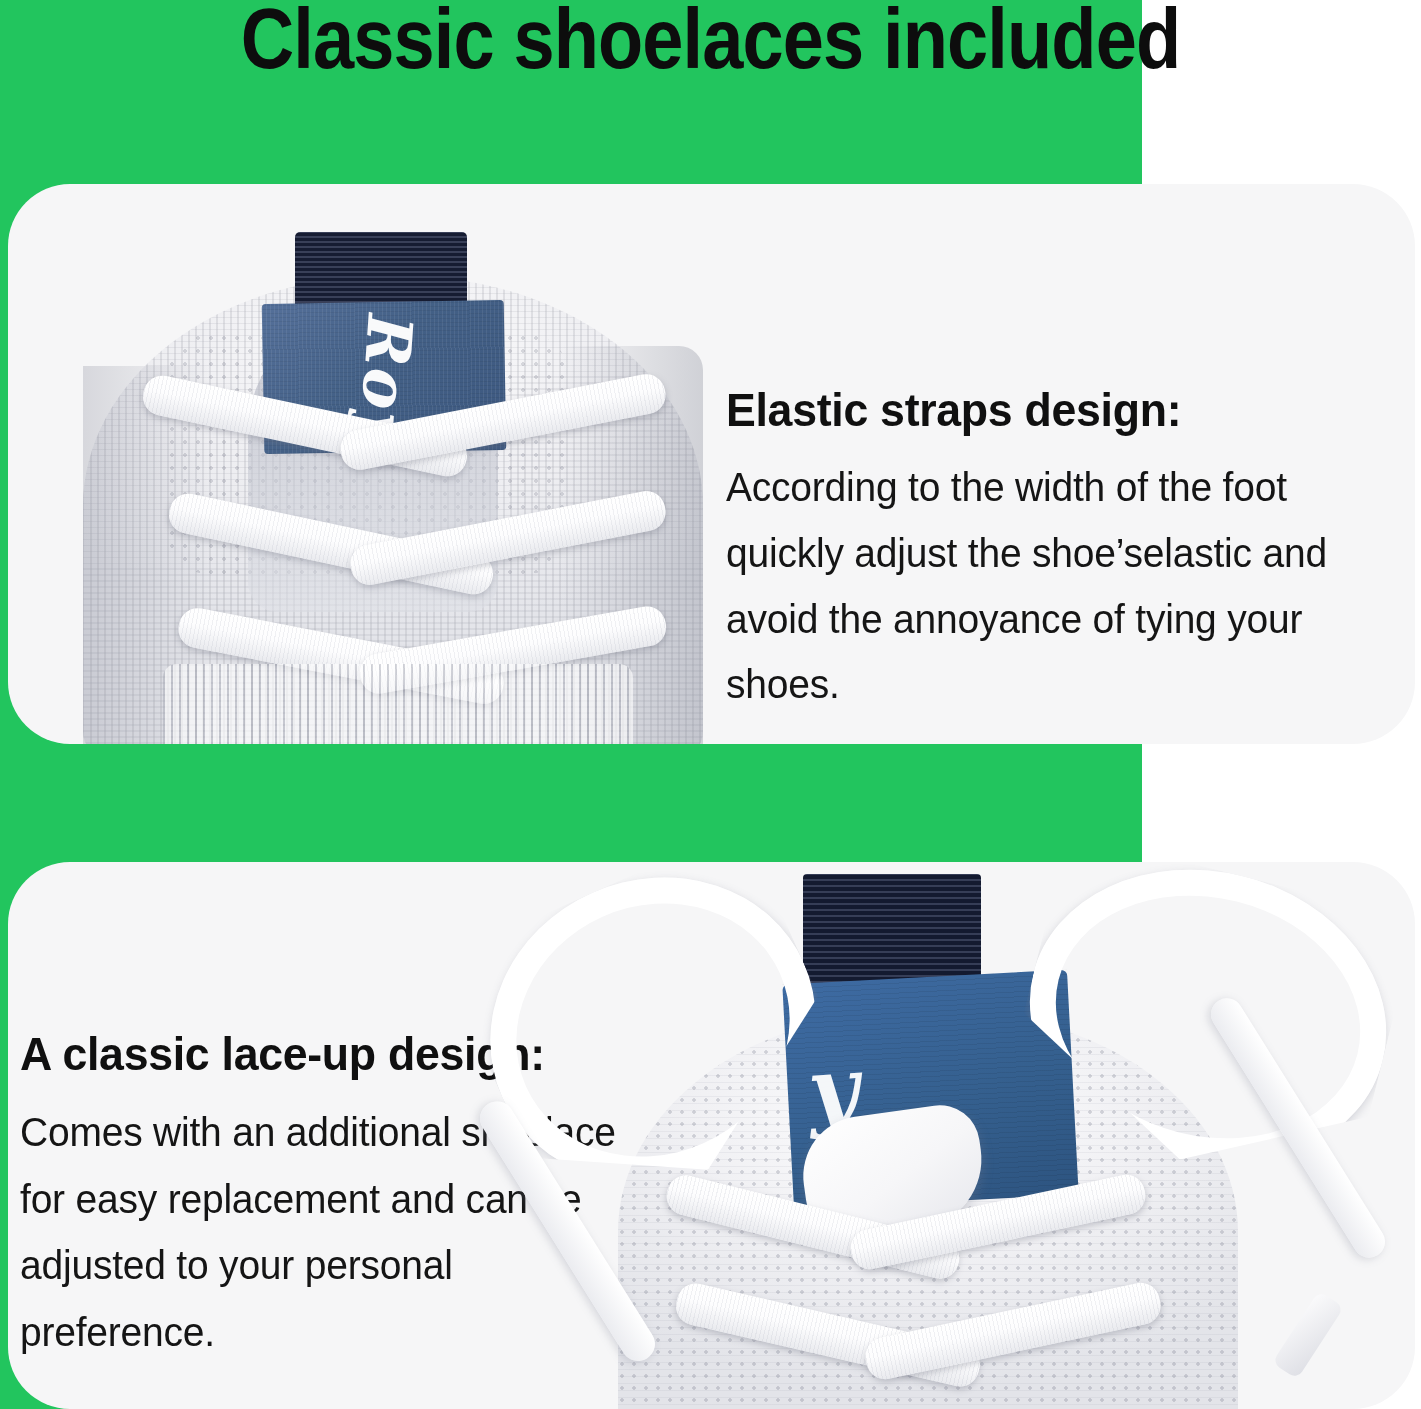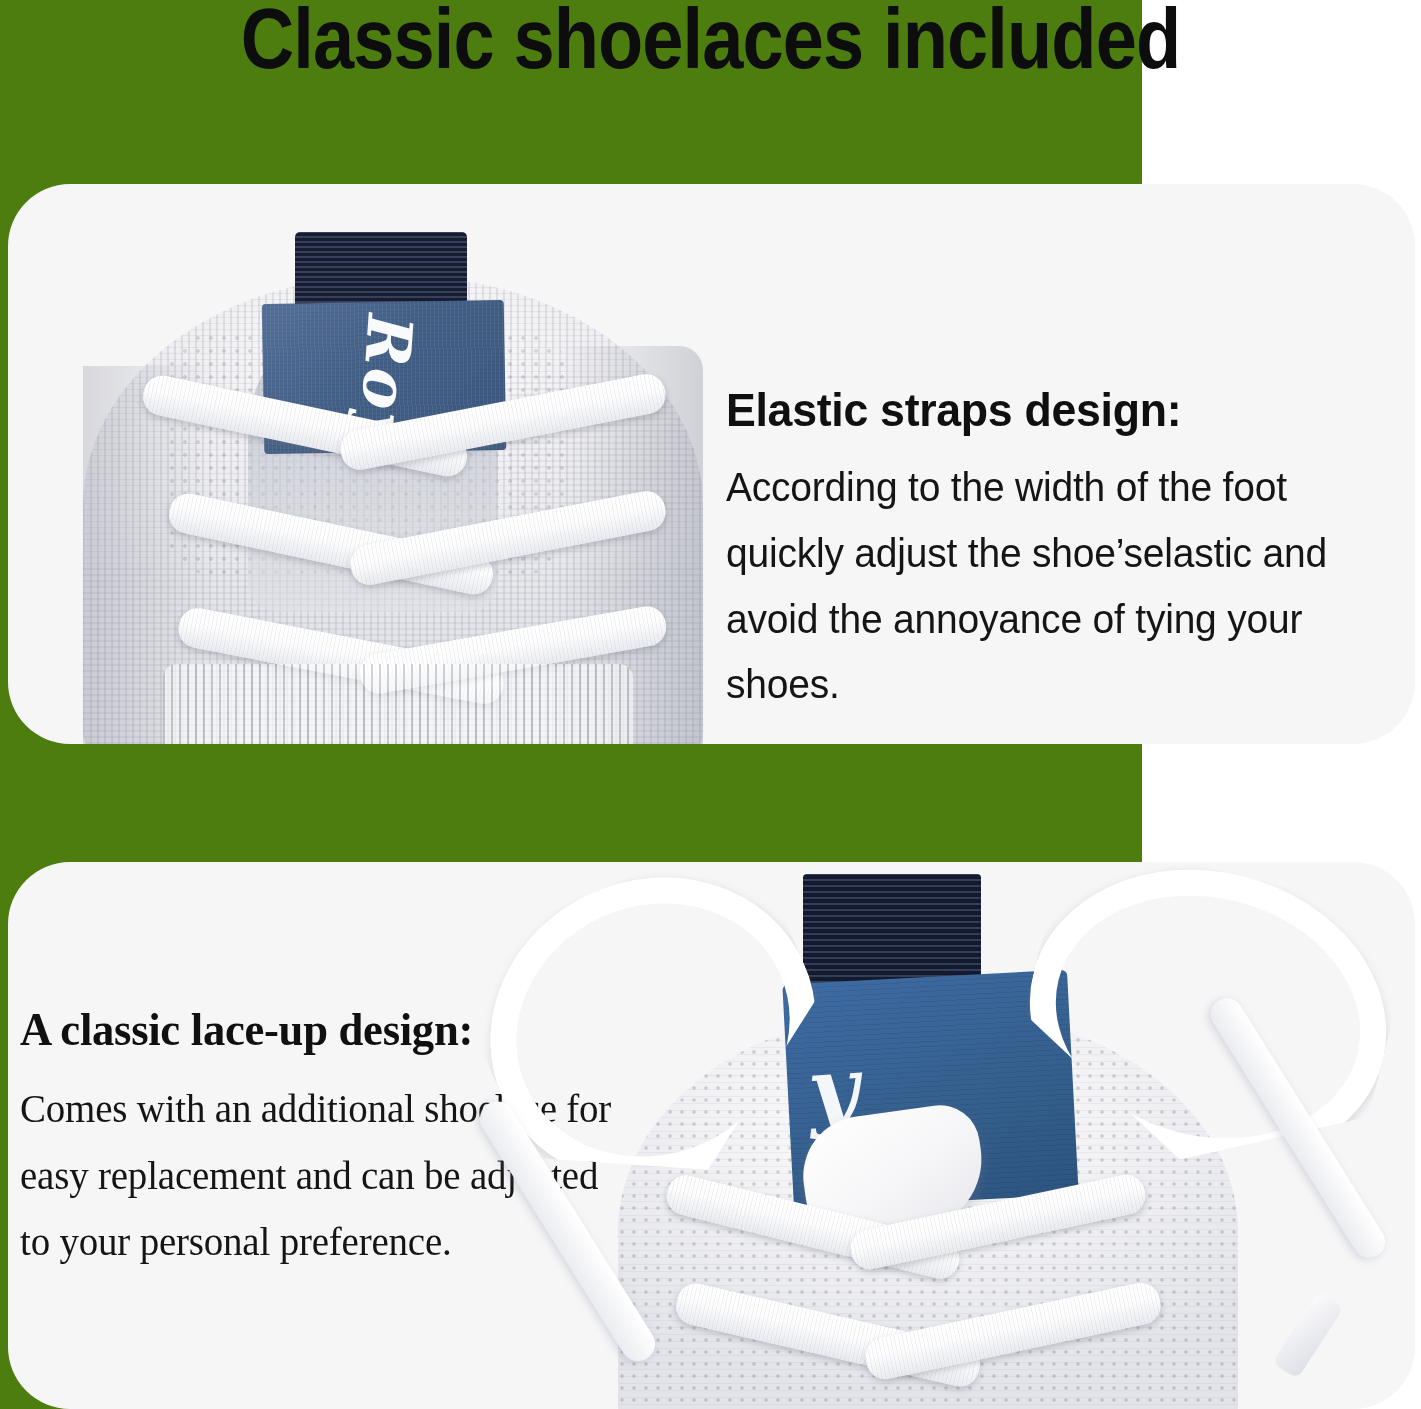--- a/index.html
+++ b/index.html
@@ -9,21 +9,21 @@
     height: 1409px;
     background: #ffffff;
     font-family: "Liberation Sans", sans-serif;
     overflow: hidden;
   }
 
   .page {
     position: relative;
     width: 1142px;
     height: 1409px;
-    background: #4d7c0f;
+    background: #22c55e;
   }
 
   
   .title {
     position: absolute;
     left: 0;
     top: -8px;
     width: 1421px;
     text-align: center;
     font-size: 86px;
@@ -54,21 +54,21 @@
     top: 862px;
     width: 1407px;
     height: 547px;
     border-bottom-left-radius: 62px;
     border-bottom-right-radius: 62px;
   }
 
   
   .textblock { position: absolute; }
   .tb-top { left: 718px; top: 198px; width: 700px; }
-  .tb-bottom { left: 12px; top: 140px; width: 640px; font-family: Liberation Serif, serif; }
+  .tb-bottom { left: 12px; top: 164px; width: 640px; }
 
   .tb-heading {
     font-size: 47px;
     font-weight: 700;
     color: #101010;
     line-height: 1.18;
     letter-spacing: -0.3px;
     transform: scaleX(0.95);
     transform-origin: 0 50%;
     white-space: nowrap;

